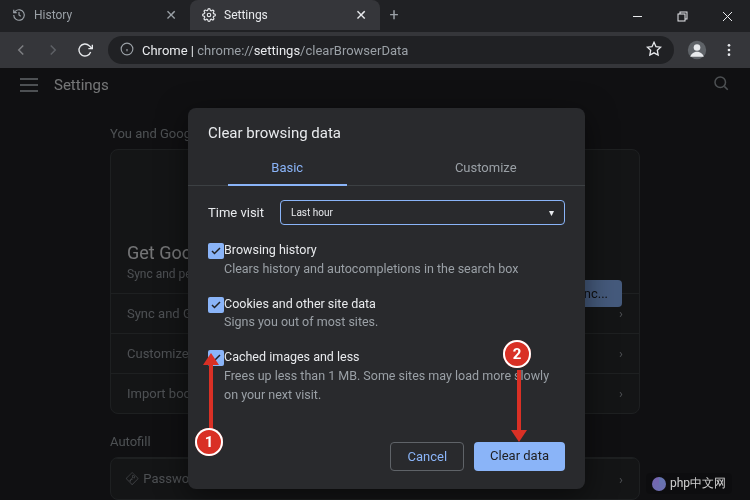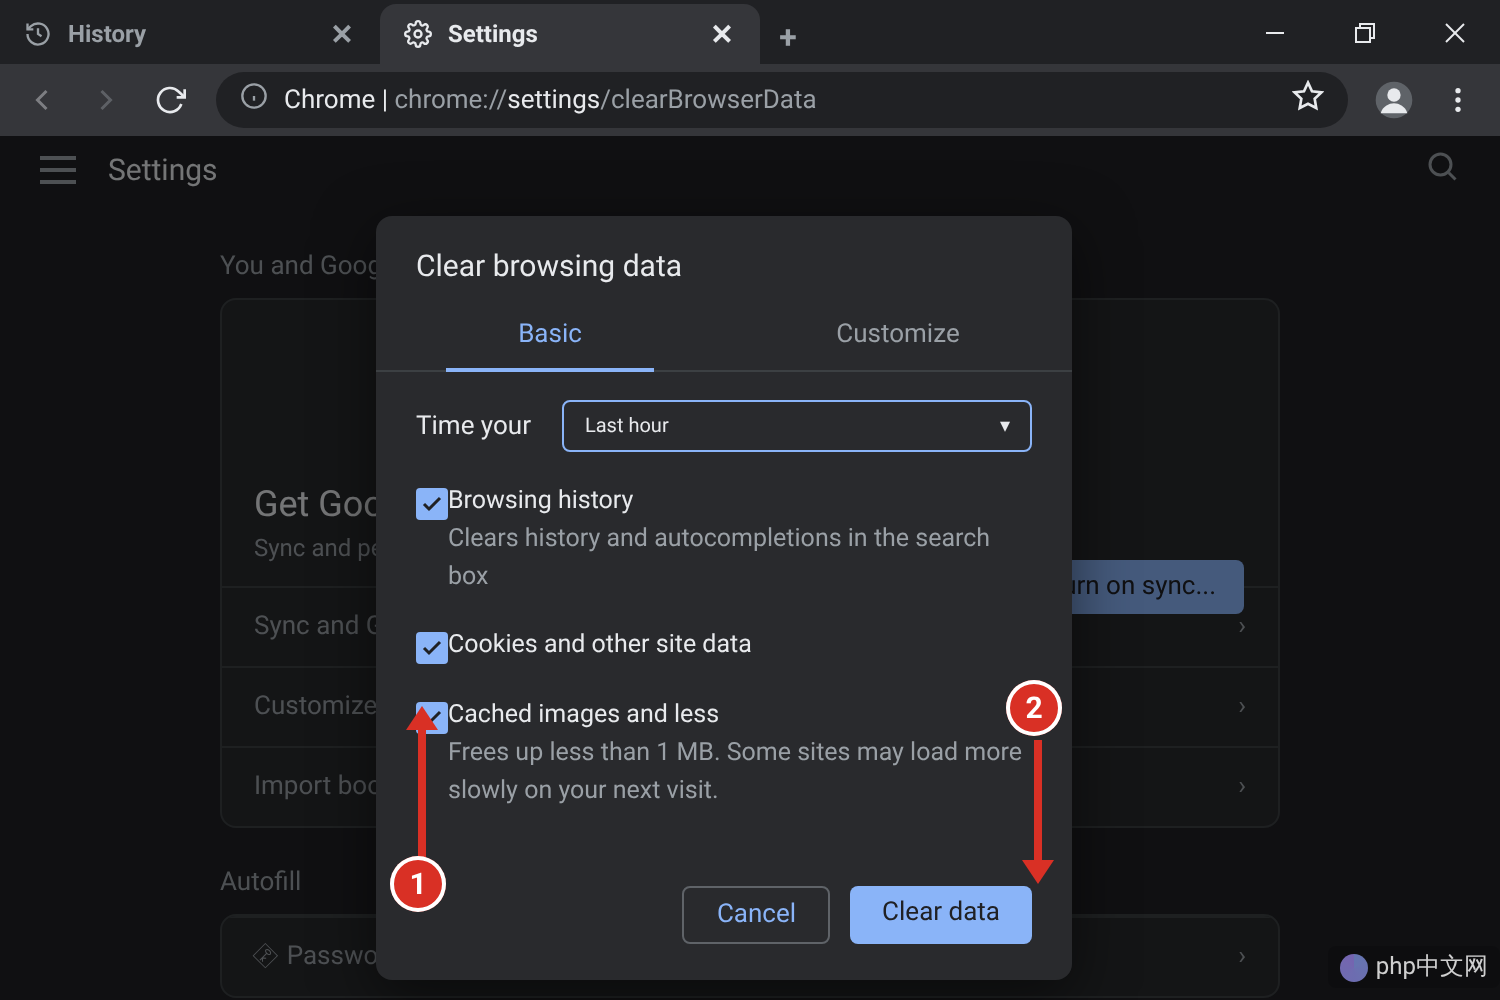--- a/index.html
+++ b/index.html
@@ -1,20 +1,20 @@
 <!DOCTYPE html>
 <html><head>
 <meta charset="utf-8">
 <style>
   * { box-sizing: border-box; margin: 0; padding: 0; font-family: "Segoe UI", Roboto, Arial, sans-serif; }
   body { width: 750px; height: 500px; background: #202124; color: #e8eaed; overflow: hidden; position: relative; }
 
   
   .titlebar { height: 32px; background: #202124; display: flex; align-items: center; }
-  .tabs { display: flex; height: 100%; align-items: flex-end; font-weight: bold; }
+  .tabs { display: flex; height: 100%; align-items: flex-start; }
   .tab { display: flex; align-items: center; gap: 8px; padding: 0 12px; height: 30px; width: 190px; font-size: 12px; color: #9aa0a6; border-radius: 8px 8px 0 0; position: relative; }
   .tab.active { background: #35363a; color: #e8eaed; }
   .tab .favicon { width: 14px; height: 14px; display: flex; align-items: center; justify-content: center; }
   .tab .title { flex: 1; white-space: nowrap; overflow: hidden; text-overflow: ellipsis; }
   .tab .close { width: 14px; height: 14px; display: flex; align-items: center; justify-content: center; font-size: 14px; }
   .newtab { width: 28px; height: 28px; display: flex; align-items: center; justify-content: center; color: #9aa0a6; font-size: 16px; }
   .spacer { flex: 1; }
   .win-controls { display: flex; }
   .win-btn { width: 45px; height: 32px; display: flex; align-items: center; justify-content: center; color: #e8eaed; font-size: 12px; }
   .win-btn svg { stroke: #e8eaed; }
@@ -42,21 +42,21 @@
   .card-illus { height: 80px; display: flex; align-items: center; justify-content: center; }
   .card-body { padding: 12px 16px; }
   .card-title { color: #e8eaed; font-size: 18px; margin-bottom: 4px; }
   .card-sub { font-size: 12px; color: #9aa0a6; }
   .row { display: flex; align-items: center; justify-content: space-between; padding: 12px 16px; border-top: 1px solid #3c4043; font-size: 13px; }
   .chev { color: #9aa0a6; }
   .sync-btn { background: #8ab4f8; color: #202124; padding: 6px 14px; border-radius: 4px; font-size: 13px; position: absolute; right: 128px; top: 212px; }
 
   
   .scrim { position: absolute; top: 68px; left: 0; right: 0; bottom: 0; background: rgba(0,0,0,0.5); }
-  .dialog { position: absolute; top: 108px; left: 188px; width: 348px; background: #292a2d; border-radius: 8px; box-shadow: 0 8px 30px rgba(0,0,0,0.5); color: #e8eaed; }
+  .dialog { position: absolute; top: 108px; left: 188px; width: 397px; background: #292a2d; border-radius: 8px; box-shadow: 0 8px 30px rgba(0,0,0,0.5); color: #e8eaed; }
   .dialog-title { padding: 16px 20px 8px; font-size: 15px; }
   .dialog-tabs { display: flex; border-bottom: 1px solid #3c4043; }
   .dtab { flex: 1; text-align: center; padding: 10px 0; font-size: 13px; color: #9aa0a6; position: relative; }
   .dtab.active { color: #8ab4f8; }
   .dtab.active::after { content: ""; position: absolute; bottom: -1px; left: 20%; right: 20%; height: 2px; background: #8ab4f8; }
   .dialog-body { padding: 14px 20px 8px; }
   .field-row { display: flex; align-items: center; gap: 16px; margin-bottom: 16px; font-size: 13px; }
   .select { flex: 1; border: 1px solid #8ab4f8; border-radius: 4px; padding: 6px 10px; display: flex; justify-content: space-between; align-items: center; color: #e8eaed; background: #292a2d; font-size: 10px; }
   .check-row { display: flex; margin-bottom: 16px; font-size: 12.5px; line-height: 1.5; }
   .checkbox { width: 16px; height: 16px; border-radius: 2px; background: #8ab4f8; flex-shrink: 0; display: flex; align-items: center; justify-content: center; margin-top: 2px; }
@@ -68,21 +68,21 @@
   .btn-outline { border: 1px solid #5f6368; color: #8ab4f8; }
   .btn-primary { background: #8ab4f8; color: #202124; }
 
   
   .anno-circle { position: absolute; width: 28px; height: 28px; border-radius: 50%; background: #d93025; color: #fff; font-weight: bold; font-size: 15px; display: flex; align-items: center; justify-content: center; box-shadow: 0 0 0 2px #fff inset; }
   .anno-arrow { position: absolute; display: flex; flex-direction: column; align-items: center; }
   .anno-arrow .shaft { width: 4px; background: #d93025; }
   .anno-arrow .head-up { width: 0; height: 0; border-left: 8px solid transparent; border-right: 8px solid transparent; border-bottom: 12px solid #d93025; }
   .anno-arrow .head-down { width: 0; height: 0; border-left: 8px solid transparent; border-right: 8px solid transparent; border-top: 12px solid #d93025; }
 
-  .watermark { position: absolute; right: 0; bottom: 6px; font-size: 12px; color: #fff; opacity: 0.8; display: flex; align-items: center; gap: 4px; background: rgba(0,0,0,0.2); padding: 2px 6px; border-radius: 4px; margin-top: 47px; }
+  .watermark { position: absolute; right: 18px; bottom: 6px; font-size: 12px; color: #fff; opacity: 0.8; display: flex; align-items: center; gap: 4px; background: rgba(0,0,0,0.2); padding: 2px 6px; border-radius: 4px; margin-top: 47px; }
   .wm-logo { width: 14px; height: 14px; border-radius: 50%; background: conic-gradient(#7a8fd8, #8f7ad8); display:inline-block; }
 
   .key-icon { transform: rotate(45deg); display:inline-block; }
 </style>
 </head>
 <body>
 
 <div class="titlebar">
   <div class="tabs">
     <div class="tab">
@@ -230,21 +230,21 @@
 
 <div class="scrim"></div>
 <div class="dialog">
   <div class="dialog-title">Clear browsing data</div>
   <div class="dialog-tabs">
     <div class="dtab active">Basic</div>
     <div class="dtab">Customize</div>
   </div>
   <div class="dialog-body">
     <div class="field-row">
-      <span>Time your</span>
+      <span>Time visit</span>
       <div class="select">
         <span>Last hour</span>
         <span>▾</span>
       </div>
     </div>
     <div class="check-row">
       <div class="checkbox">
           <svg width="12" height="12" viewBox="0 0 24 24" fill="none" stroke-width="3">
             <polyline points="4 12 9 17 20 6"></polyline>
           </svg>
@@ -255,20 +255,21 @@
       </div>
     </div>
     <div class="check-row">
       <div class="checkbox">
           <svg width="12" height="12" viewBox="0 0 24 24" fill="none" stroke-width="3">
             <polyline points="4 12 9 17 20 6"></polyline>
           </svg>
         </div>
       <div>
         <div class="check-label">Cookies and other site data</div>
+        <div class="check-sub">Signs you out of most sites.</div>
       </div>
     </div>
     <div class="check-row">
       <div class="checkbox">
           <svg width="12" height="12" viewBox="0 0 24 24" fill="none" stroke-width="3">
             <polyline points="4 12 9 17 20 6"></polyline>
           </svg>
         </div>
       <div>
         <div class="check-label">Cached images and less</div>

